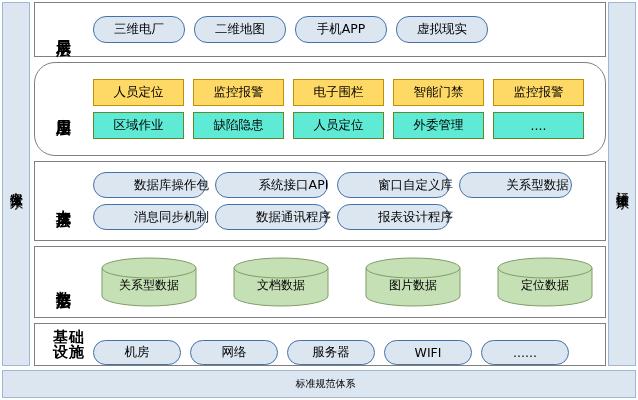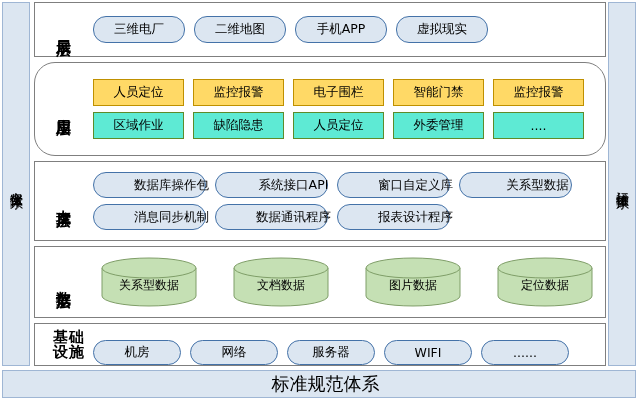--- a/index.html
+++ b/index.html
@@ -50,21 +50,21 @@
     left: 2px;
     top: 370px;
     width: 634px;
     height: 28px;
     background: #dce6f1;
     border: 1px solid #9fb6d4;
     box-sizing: border-box;
     display: flex;
     align-items: center;
     justify-content: center;
-    font-size: 18px;
+    font-size: 10px;
     color: #000000;
     padding-left: 13px;
   }
 
   
   .layer {
     position: absolute;
     left: 34px;
     width: 572px;
     background: #ffffff;

